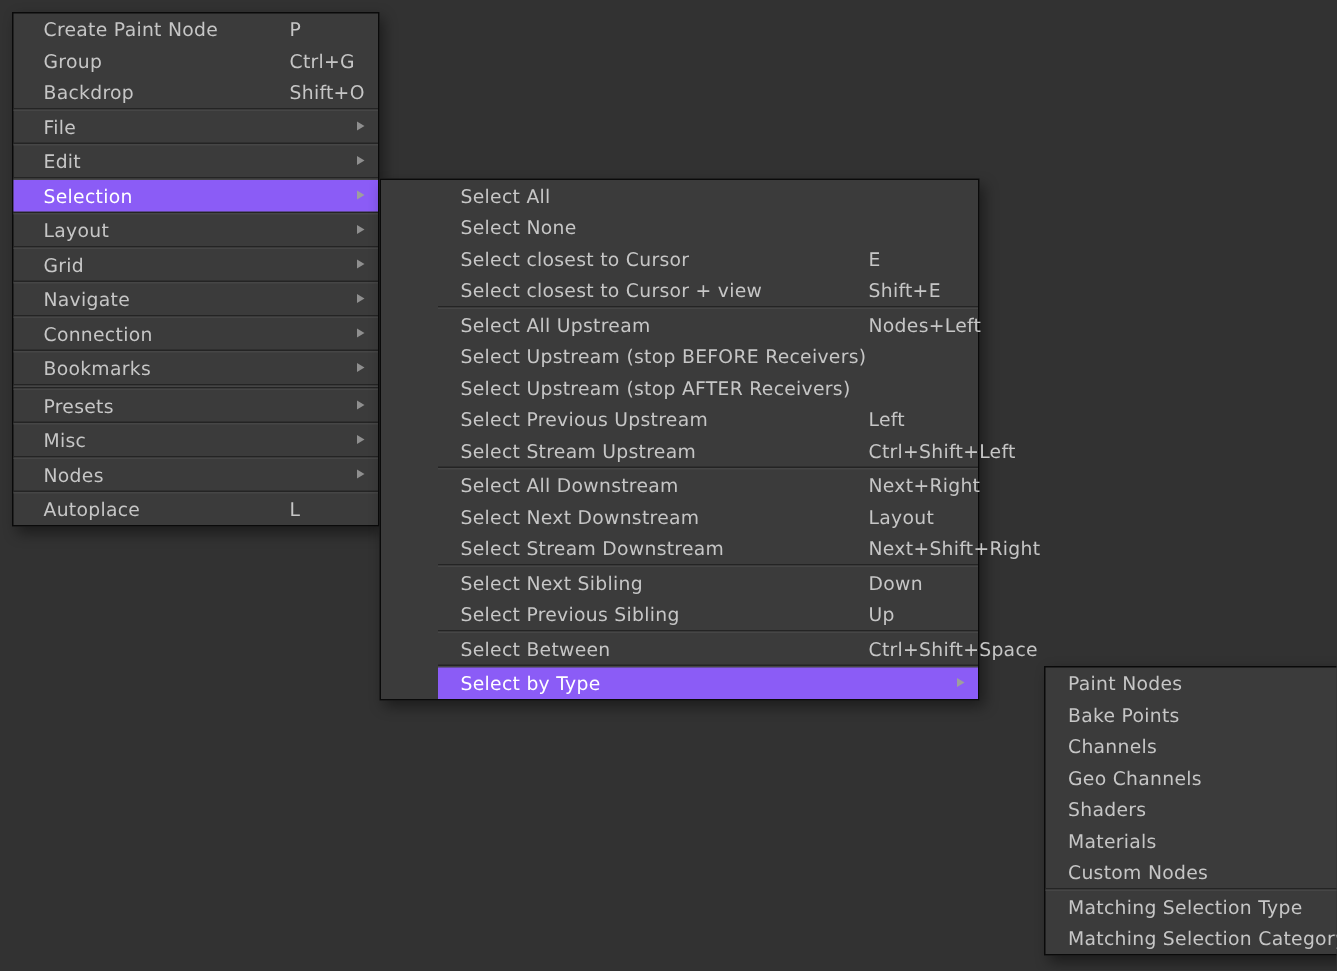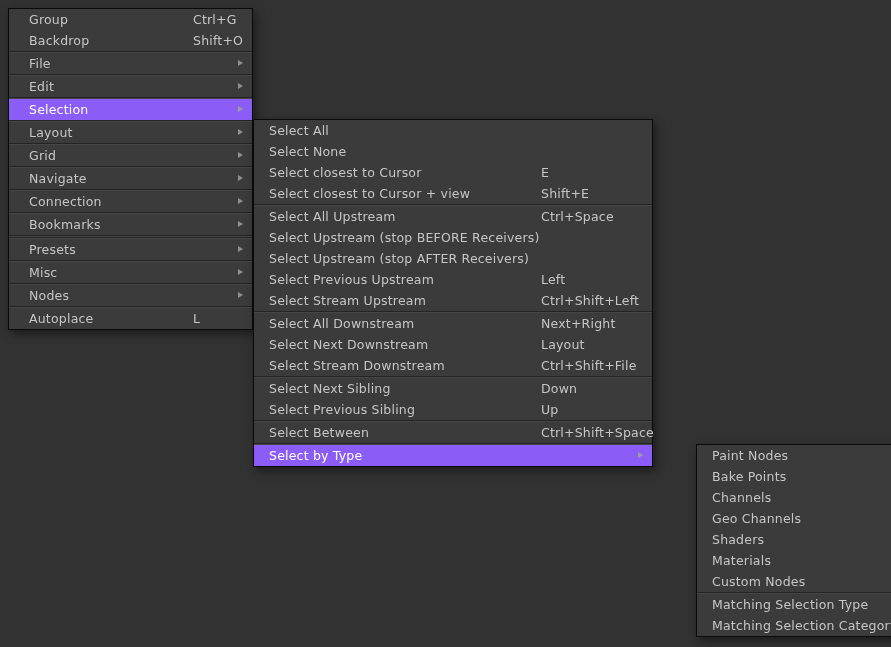--- a/index.html
+++ b/index.html
@@ -23,21 +23,21 @@
     inset: 0;
   }
   .menu {
     position: absolute;
     box-sizing: border-box;
     background: #3b3b3b;
     border: 1px solid #0a0a0a;
     box-shadow: 3px 4px 9px rgba(0,0,0,0.45);
   }
   #menu-main      { left: 8px;   top: 8px;   width: 245px; }
-  #menu-selection { left: 253px; top: 119px; width: 400px; }
+  #menu-selection { left: 253px; top: 119px; width: 400px; padding-left: 38px; }
   #menu-bytype    { left: 696px; top: 444px; width: 218px; }
 
   .mi {
     position: relative;
     height: 21px;
     line-height: 21px;
     white-space: nowrap;
     cursor: default;
   }
   .mi .lbl {
@@ -79,20 +79,24 @@
   }
 </style>
 </head>
 <body>
 
 <div class="canvas"></div>
 
 <div class="menu" id="menu-main">
 
   <div class="mi">
+    <span class="lbl">Create Paint Node</span>
+    <span class="sc">P</span>
+  </div>
+  <div class="mi">
     <span class="lbl">Group</span>
     <span class="sc">Ctrl+G</span>
   </div>
   <div class="mi">
     <span class="lbl">Backdrop</span>
     <span class="sc">Shift+O</span>
   </div>
 
   <div class="sep"></div>
   <div class="mi">
@@ -182,21 +186,21 @@
     <span class="sc">E</span>
   </div>
   <div class="mi">
     <span class="lbl">Select closest to Cursor + view</span>
     <span class="sc">Shift+E</span>
   </div>
 
   <div class="sep"></div>
   <div class="mi">
     <span class="lbl">Select All Upstream</span>
-    <span class="sc">Ctrl+Space</span>
+    <span class="sc">Nodes+Left</span>
   </div>
   <div class="mi">
     <span class="lbl">Select Upstream (stop BEFORE Receivers)</span>
   </div>
   <div class="mi">
     <span class="lbl">Select Upstream (stop AFTER Receivers)</span>
   </div>
   <div class="mi">
     <span class="lbl">Select Previous Upstream</span>
     <span class="sc">Left</span>
@@ -210,21 +214,21 @@
   <div class="mi">
     <span class="lbl">Select All Downstream</span>
     <span class="sc">Next+Right</span>
   </div>
   <div class="mi">
     <span class="lbl">Select Next Downstream</span>
     <span class="sc">Layout</span>
   </div>
   <div class="mi">
     <span class="lbl">Select Stream Downstream</span>
-    <span class="sc">Ctrl+Shift+File</span>
+    <span class="sc">Next+Shift+Right</span>
   </div>
 
   <div class="sep"></div>
   <div class="mi">
     <span class="lbl">Select Next Sibling</span>
     <span class="sc">Down</span>
   </div>
   <div class="mi">
     <span class="lbl">Select Previous Sibling</span>
     <span class="sc">Up</span>

